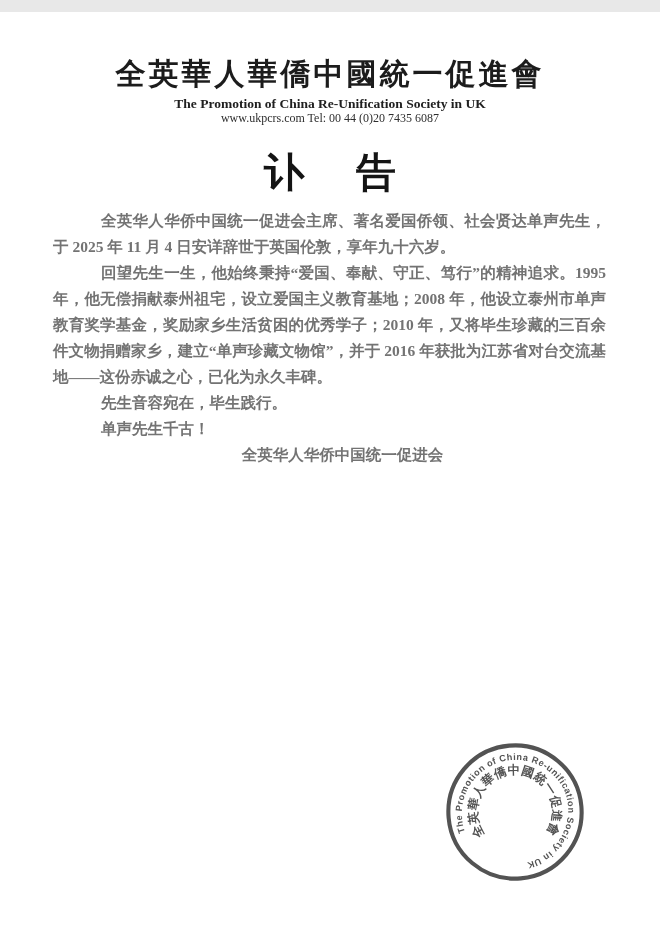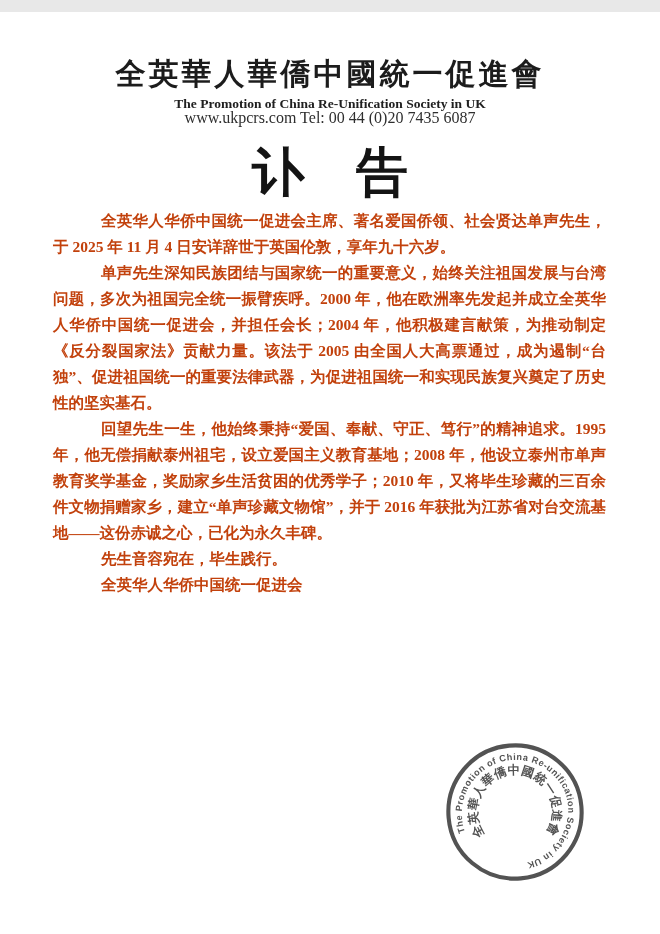--- a/index.html
+++ b/index.html
@@ -23,49 +23,49 @@
     white-space: nowrap;
   }
   .org-en {
     margin-top: 5px;
     font-size: 13.5px;
     line-height: 15px;
     font-weight: 700;
     color: #202020;
   }
   .org-contact {
-    font-size: 16px;
+    font-size: 12px;
     line-height: 14px;
     color: #2e2e2e;
   }
   .notice-title {
     margin-top: 26px;
     text-align: center;
-    font-size: 52px;
+    font-size: 40px;
     line-height: 44px;
     font-weight: 700;
     color: #141414;
     letter-spacing: 52px;
     text-indent: 52px;
     white-space: nowrap;
   }
   .body-text {
     position: relative;
     z-index: 1;
     margin: 13px 54px 0 53px;
     font-size: 15.5px;
     line-height: 26px;
     text-align: justify;
     font-weight: 600;
-    color: #c2410c;
+    color: #737373;
   }
   .body-text p { margin: 0; text-indent: 48px; }
   .closing { margin-top: 23px; }
   .signature {
-    text-align: left;
+    text-align: center;
     padding-right: 22px;
     text-indent: 0;
   }
   .seal {
     position: absolute;
     left: 442px;
     top: 727px;
     width: 146px;
     height: 146px;
     z-index: 2;
@@ -82,23 +82,23 @@
   <div class="header">
     <div class="org-zh">全英華人華僑中國統一促進會</div>
     <div class="org-en">The Promotion of China Re-Unification Society in UK</div>
     <div class="org-contact">www.ukpcrs.com Tel: 00 44 (0)20 7435 6087</div>
   </div>
 
   <div class="notice-title">讣告</div>
 
   <div class="body-text">
     <p>全英华人华侨中国统一促进会主席、著名爱国侨领、社会贤达单声先生，于 2025 年 11 月 4 日安详辞世于英国伦敦，享年九十六岁。</p>
-    <p>单声先生深知民族团结与国家统一的重要意义，始终关注祖国发展与台湾问题，多次为祖国完全统一振臂疾呼。2000 年，他在欧洲率先发起并成立全英华人华侨中国统一促进会，并担任会长；2004 年，他积极建言献策，为推动制定《反分裂国家法》贡献力量。该法于 2005 由全国人大高票通过，成为遏制“台独”、促进祖国统一的重要法律武器，为促进祖国统一和实现民族复兴奠定了历史性的坚实基石。</p>
     <p>回望先生一生，他始终秉持“爱国、奉献、守正、笃行”的精神追求。1995 年，他无偿捐献泰州祖宅，设立爱国主义教育基地；2008 年，他设立泰州市单声教育奖学基金，奖励家乡生活贫困的优秀学子；2010 年，又将毕生珍藏的三百余件文物捐赠家乡，建立“单声珍藏文物馆”，并于 2016 年获批为江苏省对台交流基地——这份赤诚之心，已化为永久丰碑。</p>
     <p>先生音容宛在，毕生践行。</p>
+    <p>单声先生千古！</p>
     <p class="signature">全英华人华侨中国统一促进会</p>
   </div>
 
   <div class="seal">
     <svg viewBox="0 0 160 160" xmlns="http://www.w3.org/2000/svg">
       <defs>
         <path id="ring-en" d="M 23.6 97.2 A 59 59 0 0 1 136.4 62.8 A 59 59 0 0 1 23.6 97.2" fill="none"></path>
         <path id="ring-zh" d="M 44.8 102 A 41.5 41.5 0 0 1 115.2 58 A 41.5 41.5 0 0 1 44.8 102" fill="none"></path>
       </defs>
       <circle cx="80" cy="80" r="73" fill="none" stroke="#3c3c3c" stroke-width="4.5"></circle>

